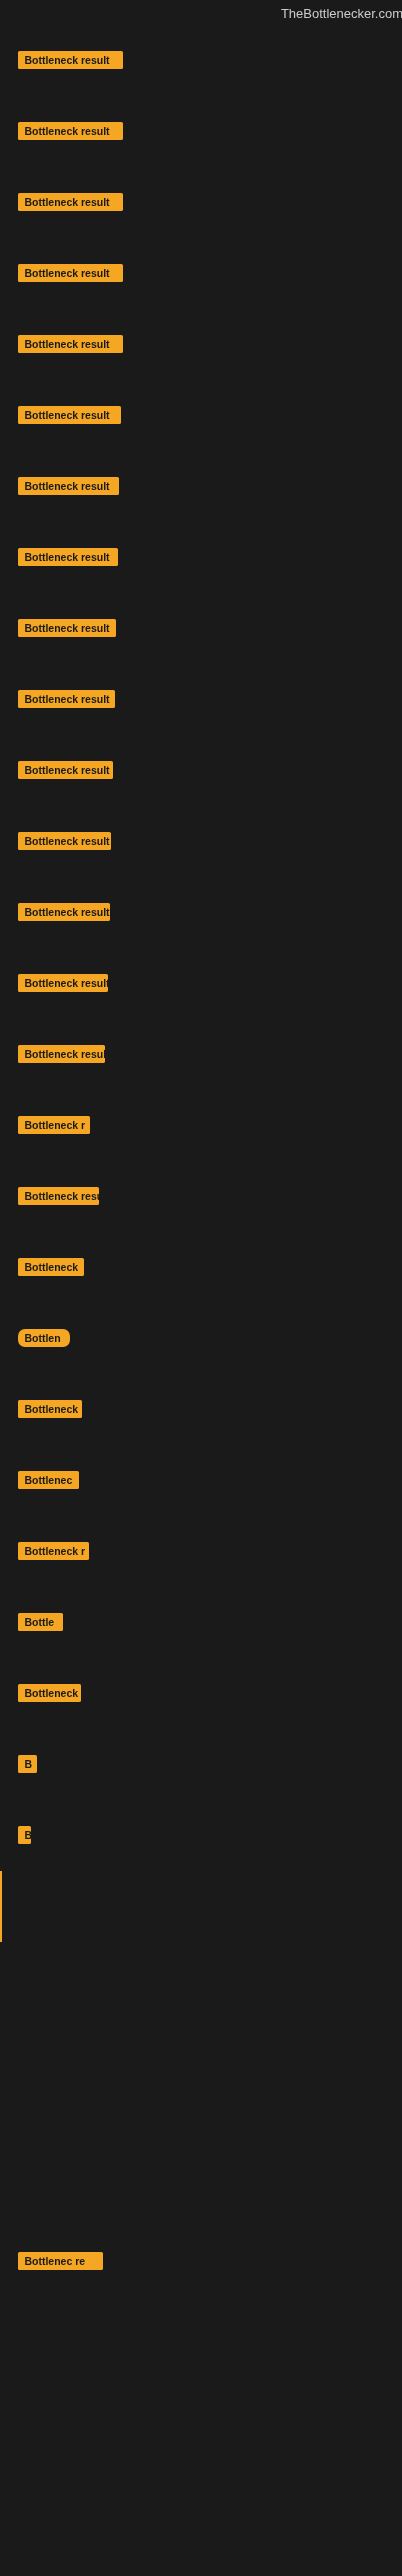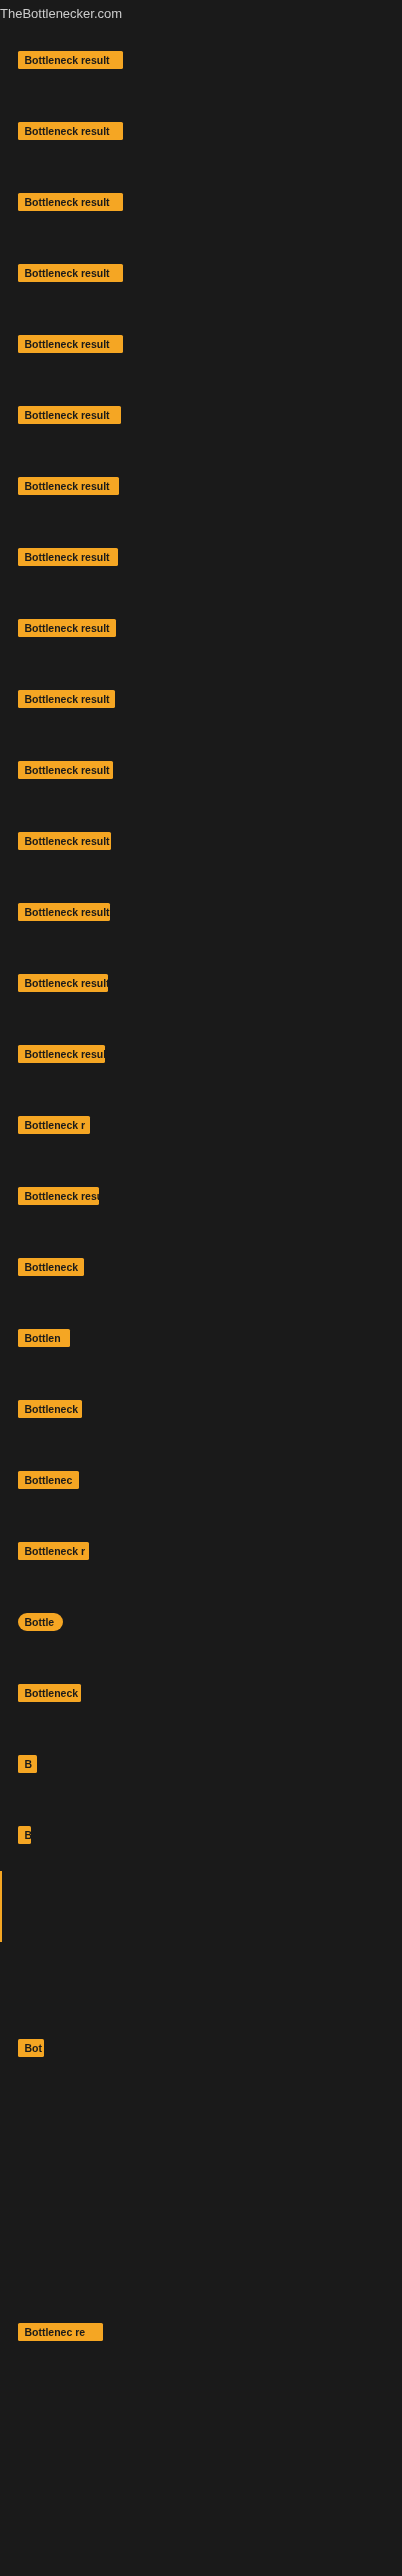--- a/index.html
+++ b/index.html
@@ -4,21 +4,21 @@
   <style>
     * { margin: 0; padding: 0; box-sizing: border-box; }
     body {
       width: 403px;
       min-height: 2576px;
       background-color: #1a1a1a;
       font-family: Arial, sans-serif;
       position: relative;
     }
     .site-title {
-      text-align: left;
+      text-align: right;
       color: #cccccc;
       font-size: 13px;
       padding: 6.4px 0 3.2px 0;
       font-weight: normal;
     }
     .bottleneck-label {
       display: inline-block;
       background-color: #f5a623;
       color: #1a1a1a;
       font-size: 10.5px;
@@ -100,48 +100,45 @@
     <div class="row">
       <span class="bottleneck-label" style="max-width: 72px; width: 72px;">Bottleneck r</span>
     </div>
     <div class="row">
       <span class="bottleneck-label" style="max-width: 81px; width: 81px;">Bottleneck resu</span>
     </div>
     <div class="row">
       <span class="bottleneck-label" style="max-width: 66px; width: 66px;">Bottleneck</span>
     </div>
     <div class="row">
-      <span class="bottleneck-label" style="max-width: 52px; width: 56px;">Bottlen</span>
+      <span class="bottleneck-label" style="max-width: 52px; width: 56px; border-radius: 7px;">Bottlen</span>
     </div>
     <div class="row">
       <span class="bottleneck-label" style="max-width: 64px; width: 64px;">Bottleneck</span>
     </div>
     <div class="row">
       <span class="bottleneck-label" style="max-width: 61px; width: 61px;">Bottlenec</span>
     </div>
     <div class="row">
       <span class="bottleneck-label" style="max-width: 71px; width: 71px;">Bottleneck r</span>
     </div>
     <div class="row">
-      <span class="bottleneck-label" style="max-width: 45px; width: 45px; border-radius: 9px;">Bottle</span>
+      <span class="bottleneck-label" style="max-width: 45px; width: 45px;">Bottle</span>
     </div>
     <div class="row">
       <span class="bottleneck-label" style="max-width: 63px; width: 63px;">Bottleneck</span>
     </div>
     <div class="row">
       <span class="bottleneck-label" style="max-width: 19.3px; width: 19.3px;">B</span>
     </div>
     <div class="row">
       <span class="bottleneck-label" style="max-width: 11.3px; width: 11.3px;">B</span>
     </div>
     <div class="row has-line"></div>
     <div class="row"></div>
-    <div class="row">
-      <span class="bottleneck-label" style="max-width: 26px; width: 26px;">Bot</span>
-    </div>
     <div class="row"></div>
     <div class="row"></div>
     <div class="row"></div>
     <div class="row">
       <span class="bottleneck-label" style="max-width: 85px; width: 85px;">Bottlenec re</span>
     </div>
     <div class="row"></div>
     <div class="row"></div>
     <div class="row"></div>
   </div>

